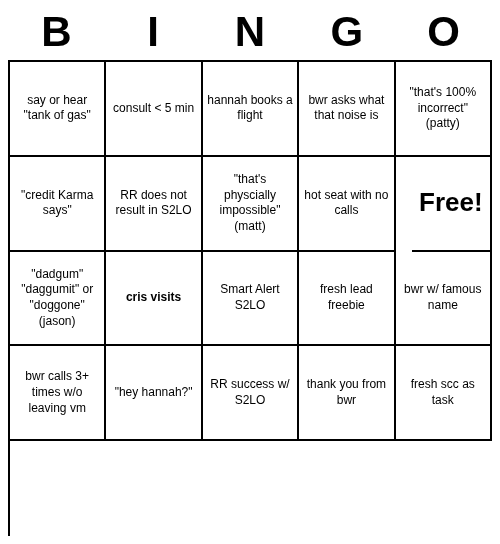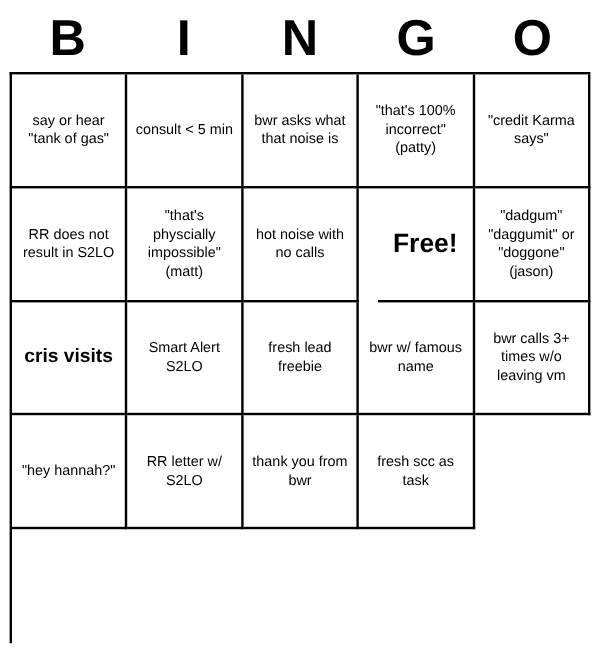--- a/index.html
+++ b/index.html
@@ -41,53 +41,54 @@
       display: flex;
       align-items: center;
       justify-content: center;
       text-align: center;
       font-size: 12px;
       padding: 4px;
       line-height: 1.3;
       min-height: 90px;
     }
     .bingo-cell.free {
-      font-size: 22px;
+      font-size: 26px;
       font-weight: bold;
       margin-left: 16px;
     }
     .bingo-cell.large-text {
-      font-size: 16px;
+      font-size: 12px;
       font-weight: bold;
     }
   </style>
 </head>
 <body>
 
 <div class="bingo-title">
   <span>B</span>
   <span>I</span>
   <span>N</span>
   <span>G</span>
   <span>O</span>
 </div>
 
 <div class="bingo-grid" id="bingo-grid">
 <div class="bingo-cell">say or hear "tank of gas"</div>
     <div class="bingo-cell">consult &lt; 5 min</div>
+    <div class="bingo-cell">hannah books a flight</div>
     <div class="bingo-cell">bwr asks what that noise is</div>
     <div class="bingo-cell">"that's 100% incorrect" (patty)</div>
     <div class="bingo-cell">"credit Karma says"</div>
     <div class="bingo-cell">RR does not result in S2LO</div>
     <div class="bingo-cell">"that's physcially impossible" (matt)</div>
-    <div class="bingo-cell">hot noise with no calls</div>
+    <div class="bingo-cell">hot seat with no calls</div>
     <div class="bingo-cell free">Free!</div>
     <div class="bingo-cell">"dadgum" "daggumit" or "doggone" (jason)</div>
     <div class="bingo-cell large-text">cris visits</div>
     <div class="bingo-cell">Smart Alert S2LO</div>
     <div class="bingo-cell">fresh lead freebie</div>
     <div class="bingo-cell">bwr w/ famous name</div>
     <div class="bingo-cell">bwr calls 3+ times w/o leaving vm</div>
     <div class="bingo-cell">"hey hannah?"</div>
-    <div class="bingo-cell">RR letter w/ S2LO</div>
+    <div class="bingo-cell">RR success w/ S2LO</div>
     <div class="bingo-cell">thank you from bwr</div>
     <div class="bingo-cell">fresh scc as task</div>
   </div>
 
 </body></html>

